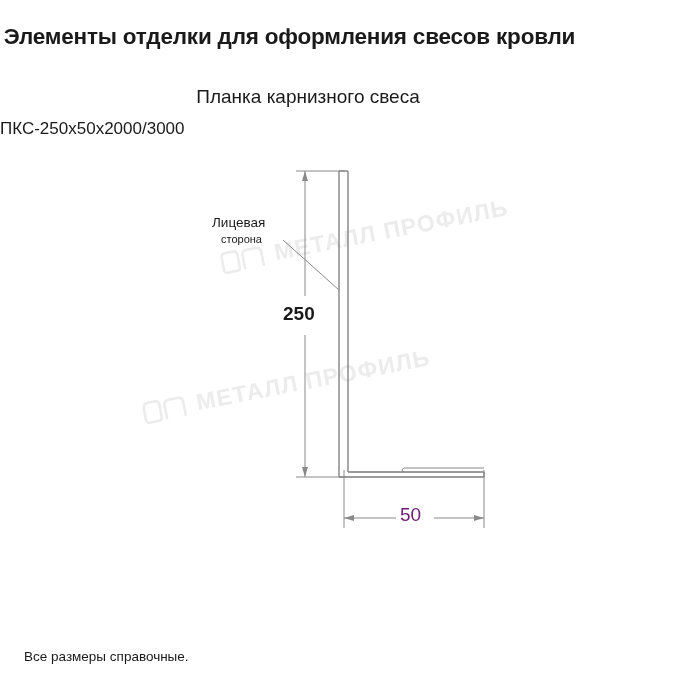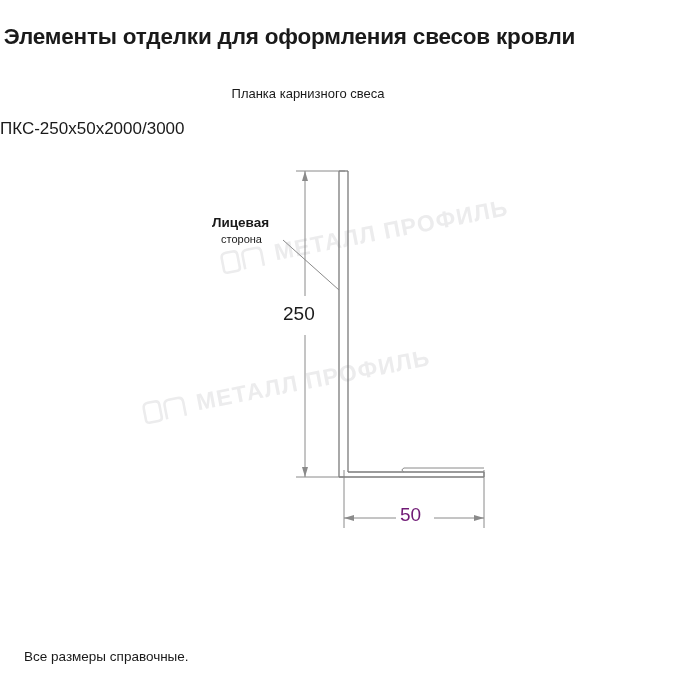--- a/index.html
+++ b/index.html
@@ -31,21 +31,21 @@
     font-size: 22.5px;
     font-weight: bold;
     letter-spacing: -0.2px;
   }
   .subtitle-1 {
     position: absolute;
     top: 86px;
     left: 0;
     width: 616px;
     text-align: center;
-    font-size: 13px;
+    font-size: 19px;
   }
   .subtitle-2 {
     position: absolute;
     top: 119px;
     left: 0;
     width: 700px;
     text-align: left;
     font-size: 17px;
   }
 
@@ -79,35 +79,35 @@
     height: 700px;
   }
 
   
   .dim-250 {
     position: absolute;
     left: 283px;
     top: 303px;
     font-size: 19px;
     color: #1a1a1a;
+    font-weight: bold;
   }
   .dim-50 {
     position: absolute;
     left: 400px;
     top: 504px;
     font-size: 19px;
     color: #701a75;
   }
   .callout-line1 {
     position: absolute;
     left: 212px;
     top: 215px;
     font-size: 13.5px;
     color: #1a1a1a;
-    font-weight: bold;
   }
   .callout-line2 {
     position: absolute;
     left: 221px;
     top: 233px;
     font-size: 11px;
     color: #1a1a1a;
   }
 
   

